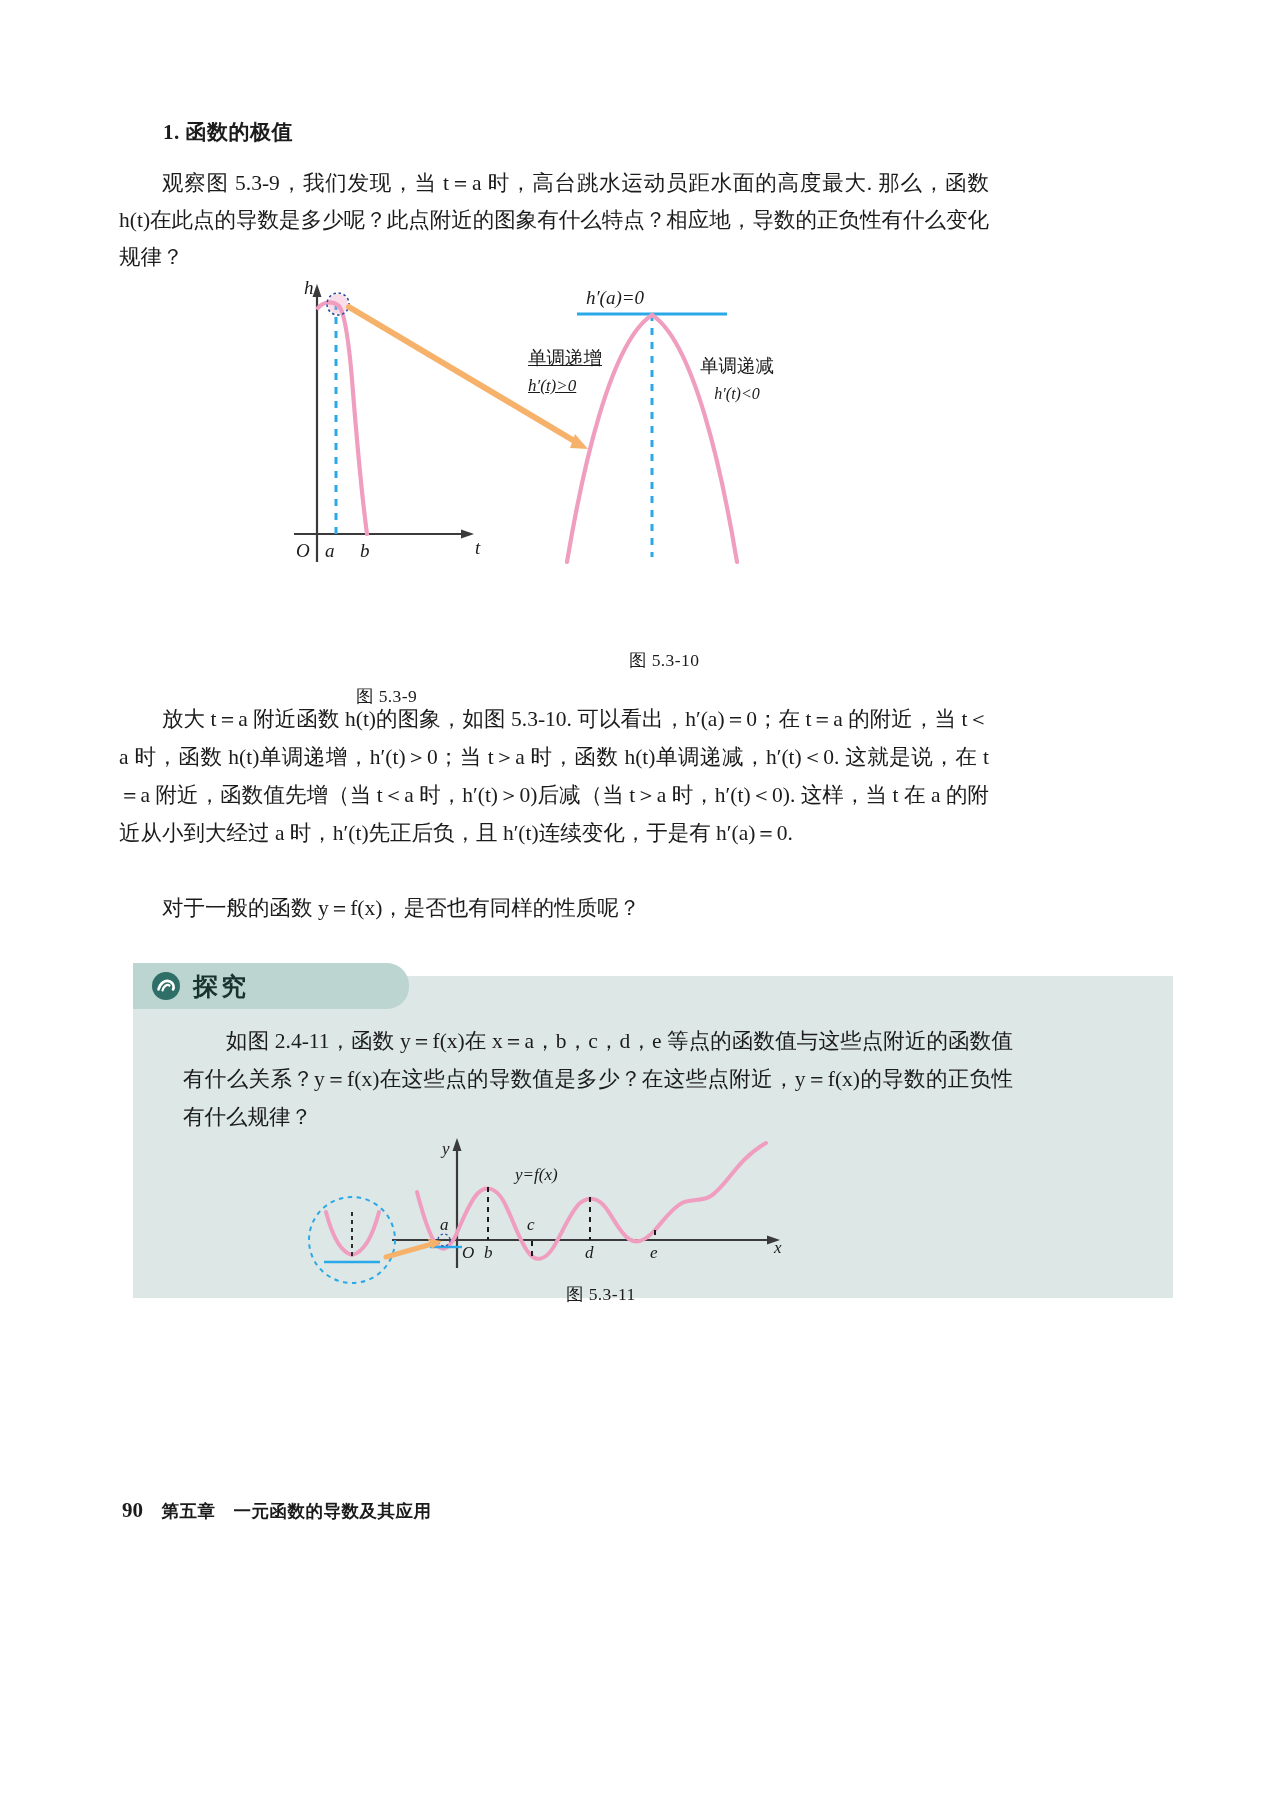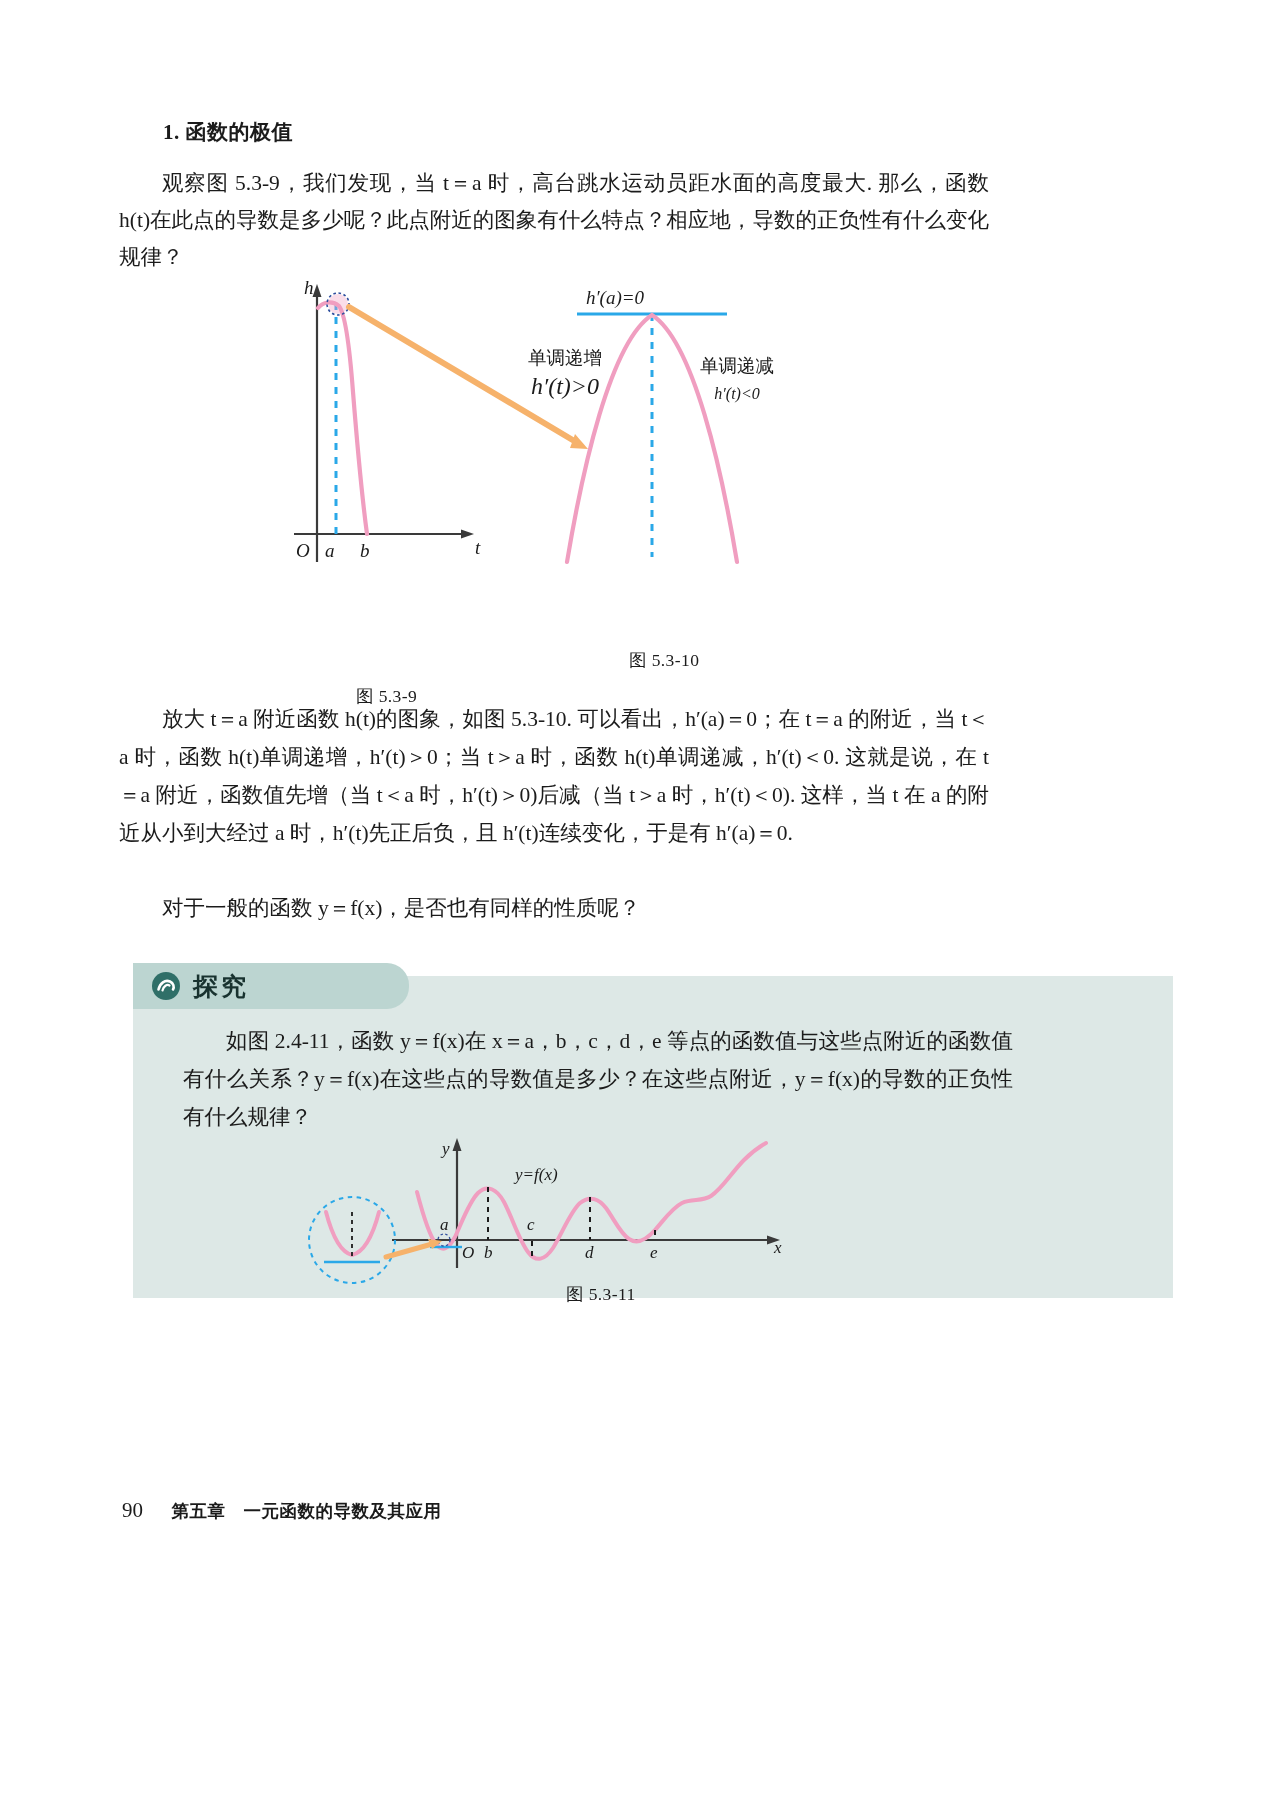--- a/index.html
+++ b/index.html
@@ -62,21 +62,21 @@
   }
   .swirl{width:30px;height:30px;display:block;}
 
   
   .footer{
     position:absolute;
     font-size:18px;
     color:#1b1b1b;
     white-space:nowrap;
   }
-  .footer .pg{font-weight:normal;font-size:21px;margin-right:24px;}
+  .footer .pg{font-weight:bold;font-size:21px;margin-right:14px;}
   .footer .ch{font-weight:bold;font-size:17.5px;letter-spacing:.5px;}
 
   svg{display:block;overflow:visible;}
 </style>
 </head>
 <body>
 
 <div class="page">
 
   <div class="hdr" style="left:163px;top:118px;">1. 函数的极值</div>
@@ -114,23 +114,23 @@
 
       <line x1="287" y1="42" x2="437" y2="42" stroke="#2aa8e8" stroke-width="3.2"></line>
 
       <line x1="362" y1="42" x2="362" y2="285" stroke="#2aa8e8" stroke-width="3" stroke-dasharray="7 7"></line>
 
       <path d="M 277,290 C 292,200 320,70 362,43 C 404,70 432,200 447,290" fill="none" stroke="#f09ec0" stroke-width="4.2" stroke-linecap="round"></path>
 
       <text x="325" y="32" font-size="19" font-style="italic" text-anchor="middle" font-family="Liberation Serif, serif" fill="#1b1b1b">h′(a)=0</text>
     </svg>
 
-    <div style="position:absolute;left:238px;top:72px;font-size:18.5px;line-height:28px;text-align:center;white-space:nowrap;">
+    <div style="position:absolute;left:238px;top:72px;font-size:18.5px;line-height:28px;text-align:left;white-space:nowrap;text-decoration:underline;">
       <div>单调递增</div>
-      <div class="it" style="font-size:24px;">h′(t)&gt;0</div>
+      <div class="it" style="font-size:17px;">h′(t)&gt;0</div>
     </div>
 
     <div style="position:absolute;left:410px;top:80px;font-size:18.5px;line-height:28px;text-align:center;white-space:nowrap;">
       <div>单调递减</div>
       <div class="it" style="font-size:16px;">h′(t)&lt;0</div>
     </div>
   </div>
 
   <div class="cap" style="left:356px;top:648px;margin-top:36px;">图 5.3-9</div>
   <div class="cap" style="left:629px;top:648px;">图 5.3-10</div>

